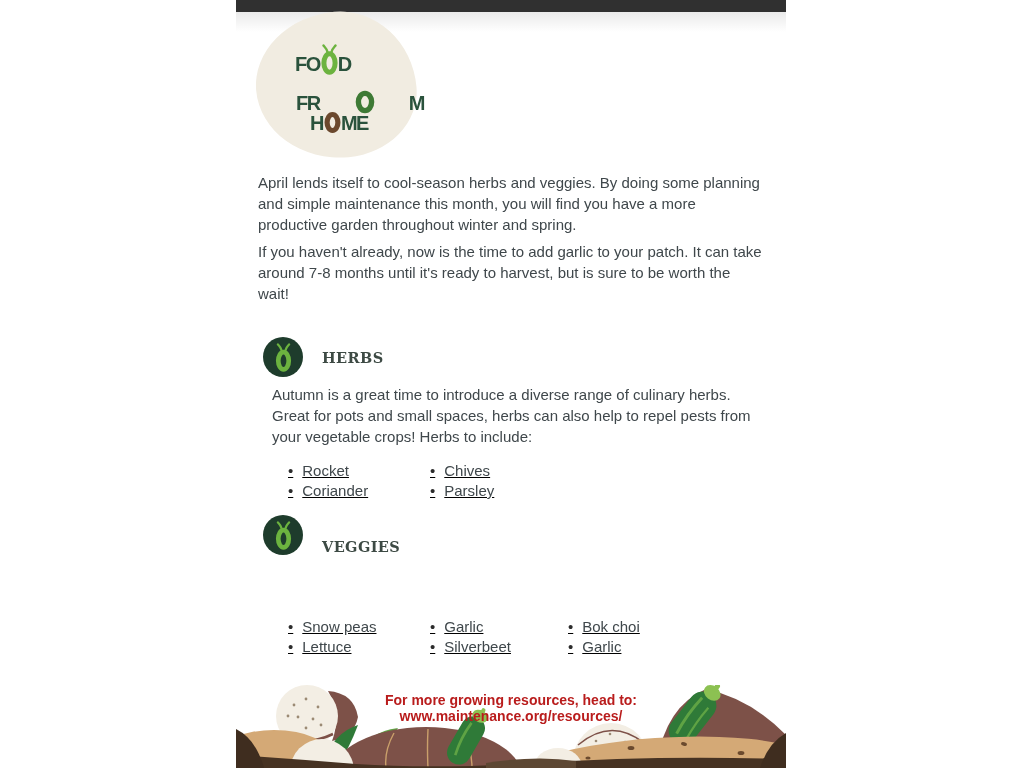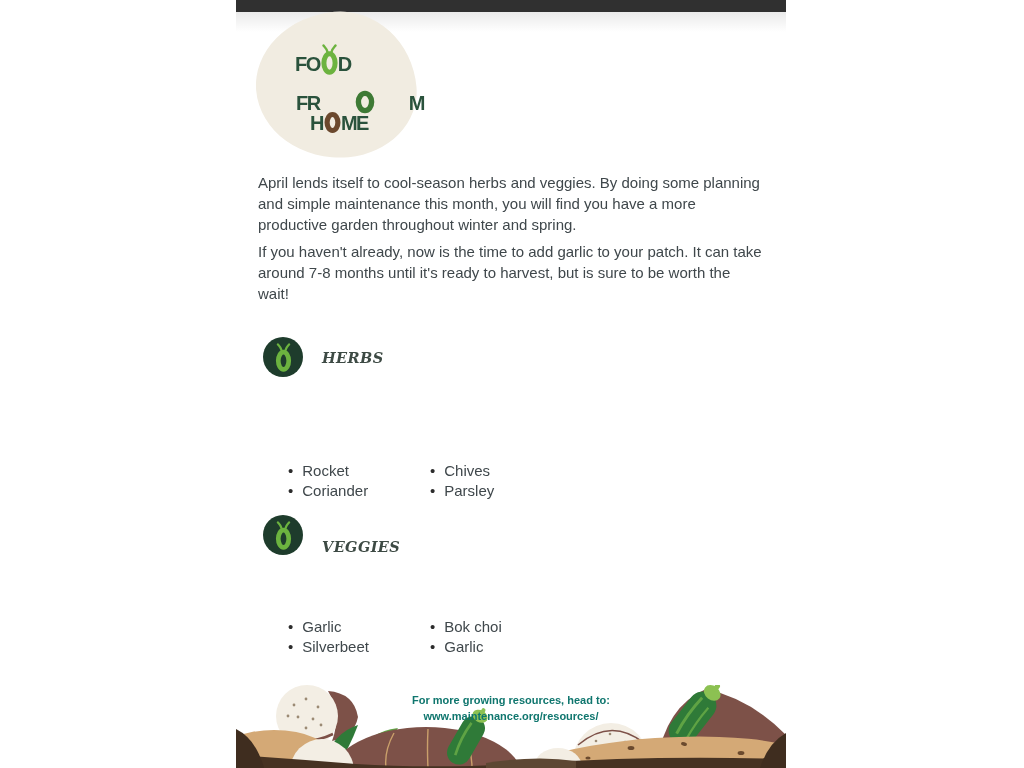--- a/index.html
+++ b/index.html
@@ -36,39 +36,39 @@
           color:#3f474b; font-size:15px; line-height:21px; }
   .intro p + p { margin-top:6px; }
 
   
   .section-header { position:absolute; left:27px; display:flex; align-items:center; gap:19px; }
   .sh-herbs   { top:337px; }
   .sh-veggies { top:515px;align-items:flex-end; }
   .badge { width:40px; height:40px; border-radius:50%; background:#1e3c2c;
            display:flex; align-items:center; justify-content:center; }
   .section-label { font-family:"DejaVu Serif", serif; font-weight:600;
-           font-size:14.5px; letter-spacing:.4px; color:#3d4a44;font-style:italic; }
+           font-size:14.5px; letter-spacing:.4px; color:#3d4a44; }
 
   .section-body { position:absolute; left:36px; width:484px; text-align:left;
            color:#3f474b; font-size:15px; line-height:21px; }
   .sb-herbs   { top:384px; }
   .sb-veggies { top:566px; }
 
   .bullets { position:absolute; left:52px; display:flex; }
   .bl-herbs   { top:461px; }
   .bl-veggies { top:617px; }
-  .bullets ul { list-style:none; }
+  .bullets ul { list-style:none;text-decoration:underline; }
   .bullets ul:nth-child(1) { width:142px; }
   .bullets ul:nth-child(2) { width:138px; }
   .bullets li { color:#3f474b; font-size:15px; line-height:20px; white-space:nowrap; }
   .bullets li::before { content:"•"; color:#2c2c2c; margin-right:9px; font-size:15px; }
 
   
   .footer { position:absolute; left:0; top:692px; width:550px; text-align:center;
-           font-weight:bold; font-size:11px; line-height:16px; color:#0f766e; }
+           font-weight:bold; font-size:14px; line-height:16px; color:#b91c1c; }
   .footer .url { cursor:pointer; }
 
   
   .veggie-art { position:absolute; left:0; bottom:0; width:550px; height:83px; }
 </style>
 </head>
 <body>
 
 <div class="stage">
   <div class="page">
@@ -115,20 +115,21 @@
     <div class="section-header sh-herbs">
       <div class="badge">
         <svg width="19" height="29" viewBox="0 0 17 31">
           <path d="M6.5,8 C5.5,4 3.5,3 2.5,1.5" fill="none" stroke="#6cb33f" stroke-width="2.4" stroke-linecap="round"></path>
           <path d="M10.5,8 C11.5,4 13.5,3 14.5,1.5" fill="none" stroke="#6cb33f" stroke-width="2.4" stroke-linecap="round"></path>
           <ellipse cx="8.5" cy="19" rx="5.6" ry="9.2" fill="none" stroke="#6cb33f" stroke-width="5"></ellipse>
         </svg>
       </div>
       <span class="section-label">HERBS</span>
     </div>
+    <p class="section-body sb-herbs">Autumn is a great time to introduce a diverse range of culinary herbs. Great for pots and small spaces, herbs can also help to repel pests from your vegetable crops! Herbs to include:</p>
     <div class="bullets bl-herbs">
       <ul>
         <li>Rocket</li>
         <li>Coriander</li>
       </ul>
       <ul>
         <li>Chives</li>
         <li>Parsley</li>
       </ul>
     </div>
@@ -137,20 +138,24 @@
       <div class="badge">
         <svg width="19" height="29" viewBox="0 0 17 31">
           <path d="M6.5,8 C5.5,4 3.5,3 2.5,1.5" fill="none" stroke="#6cb33f" stroke-width="2.4" stroke-linecap="round"></path>
           <path d="M10.5,8 C11.5,4 13.5,3 14.5,1.5" fill="none" stroke="#6cb33f" stroke-width="2.4" stroke-linecap="round"></path>
           <ellipse cx="8.5" cy="19" rx="5.6" ry="9.2" fill="none" stroke="#6cb33f" stroke-width="5"></ellipse>
         </svg>
       </div>
       <span class="section-label">VEGGIES</span>
     </div>
     <div class="bullets bl-veggies">
+      <ul>
+        <li>Snow peas</li>
+        <li>Lettuce</li>
+      </ul>
       <ul>
         <li>Garlic</li>
         <li>Silverbeet</li>
       </ul>
       <ul>
         <li>Bok choi</li>
         <li>Garlic</li>
       </ul>
     </div>
 

